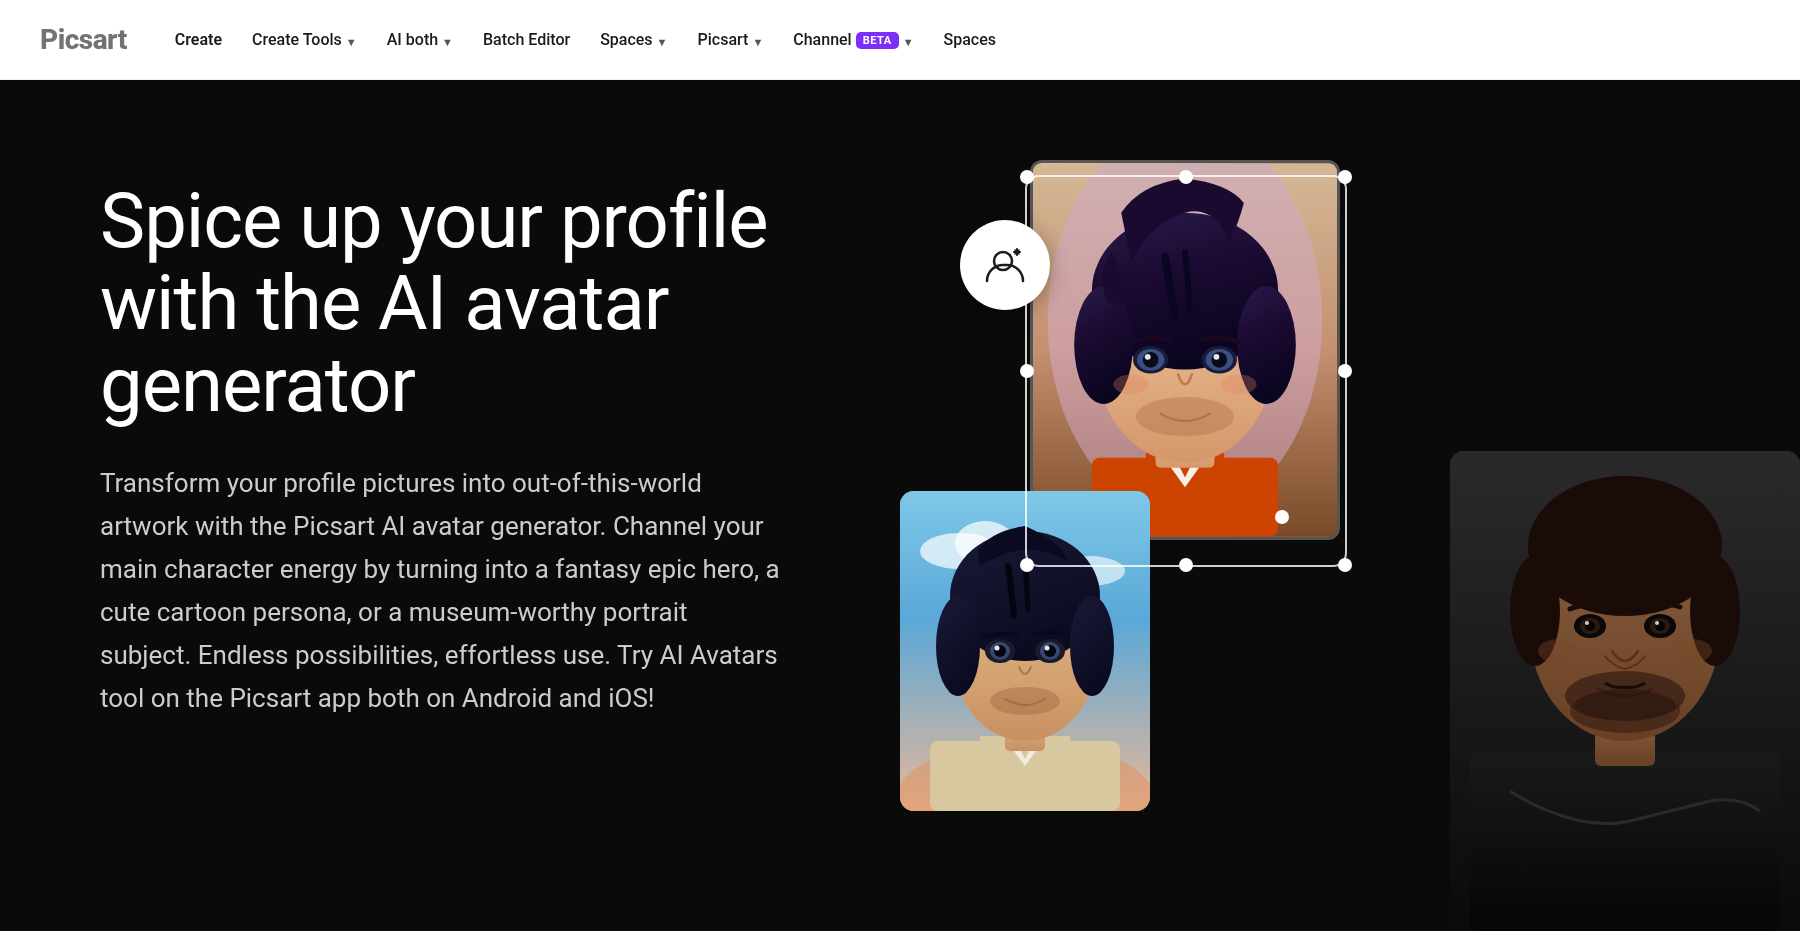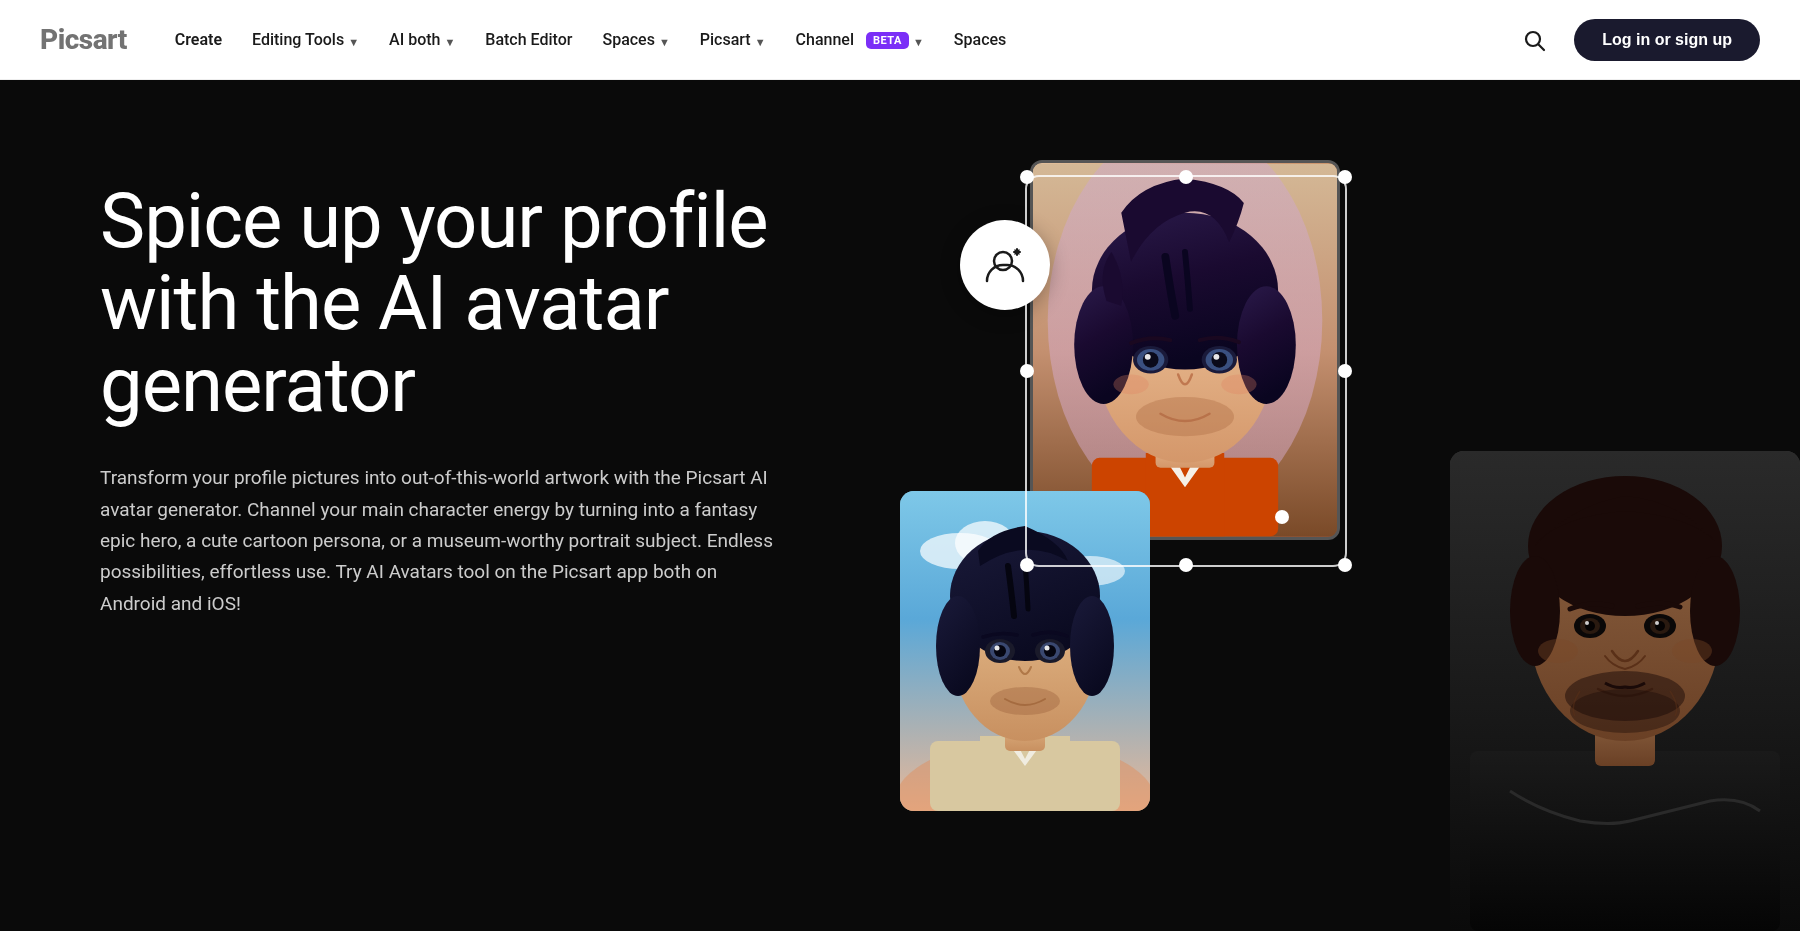--- a/index.html
+++ b/index.html
@@ -57,21 +57,21 @@
     }
     .nav-item.create { font-weight: 600; }
     .beta-badge {
       display: inline-block;
       background: #7b2ff7;
       color: #fff;
       font-size: 11px;
       font-weight: 700;
       padding: 2px 7px;
       border-radius: 5px;
-      margin-left: 8px;
+      margin-left: 0;
       letter-spacing: 0.5px;
     }
     .header-right {
       display: flex;
       align-items: center;
       gap: 20px;
     }
     .search-icon-btn {
       background: none;
       border: none;
@@ -115,21 +115,21 @@
     }
     .hero-title {
       font-size: 76px;
       font-weight: 400;
       color: #fff;
       line-height: 1.08;
       margin-bottom: 36px;
       letter-spacing: -1px;
     }
     .hero-description {
-      font-size: 19px;
+      font-size: 26px;
       color: #ccc;
       line-height: 1.65;
       max-width: 680px;
       margin-bottom: 50px;
     }
     .cta-btn {
       display: inline-block;
       background: #cc00cc;
       color: #fff;
       border: none;
@@ -250,21 +250,21 @@
     <div class="logo">
       <span class="logo-text">Picsart</span>
     </div>
     <nav class="nav">
 
       <div class="nav-item create">
         <span>Create</span>
       </div>
 
       <div class="nav-item">
-        <span>Editing Tools</span>
+        <span>Create Tools</span>
         <span class="chevron">▼</span>
       </div>
 
       <div class="nav-item">
         <span>AI both</span>
         <span class="chevron">▼</span>
       </div>
 
       <div class="nav-item">
         <span>Batch Editor</span>
@@ -285,29 +285,20 @@
         <span class="beta-badge">BETA</span>
         <span class="chevron">▼</span>
       </div>
 
       <div class="nav-item">
         <span>Spaces</span>
       </div>
     </nav>
   </div>
 
-  <div class="header-right">
-    <button class="search-icon-btn" aria-label="Search">
-      <svg viewBox="0 0 24 24" fill="none" stroke="#1a1a1a" stroke-width="2.2" stroke-linecap="round" stroke-linejoin="round">
-        <circle cx="11" cy="11" r="7"></circle>
-        <line x1="16.5" y1="16.5" x2="22" y2="22"></line>
-      </svg>
-    </button>
-    <button class="login-btn">Log in or sign up</button>
-  </div>
 </header>
 
 <section class="hero">
   <div class="hero-content">
     <h1 class="hero-title">Spice up your profile with the AI avatar generator</h1>
     <p class="hero-description">Transform your profile pictures into out-of-this-world artwork with the Picsart AI avatar generator. Channel your main character energy by turning into a fantasy epic hero, a cute cartoon persona, or a museum-worthy portrait subject. Endless possibilities, effortless use. Try AI Avatars tool on the Picsart app both on Android and iOS!</p>
   </div>
 
   <div class="hero-images">
 

